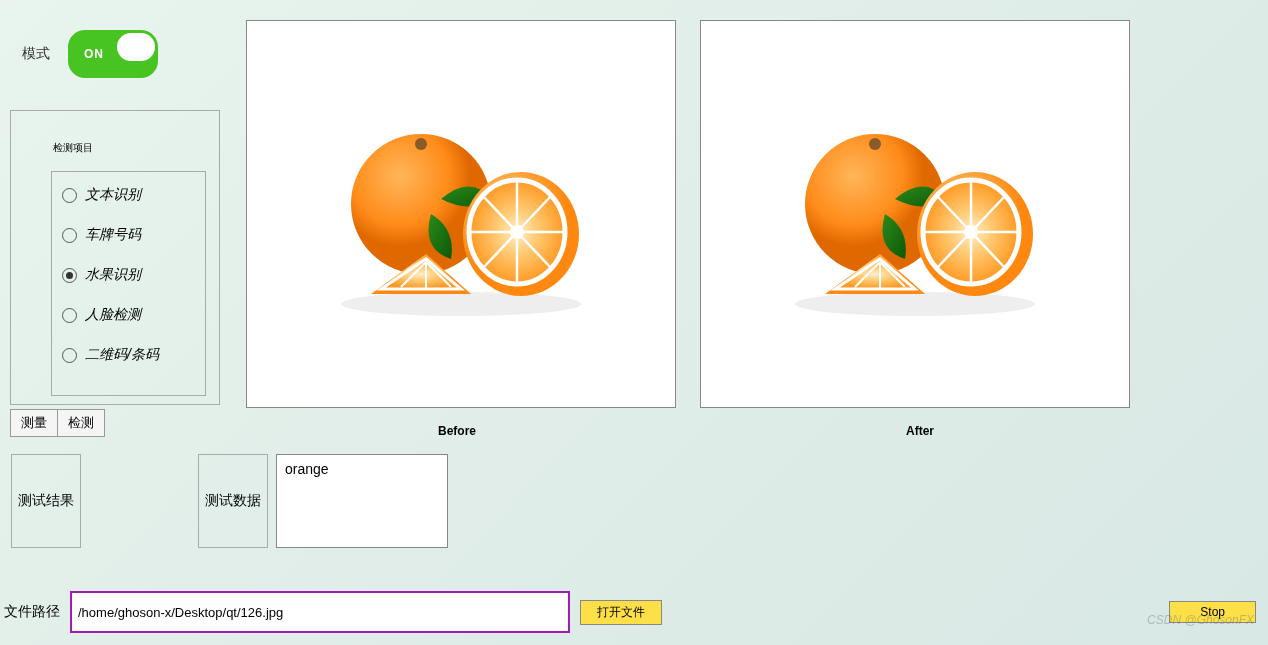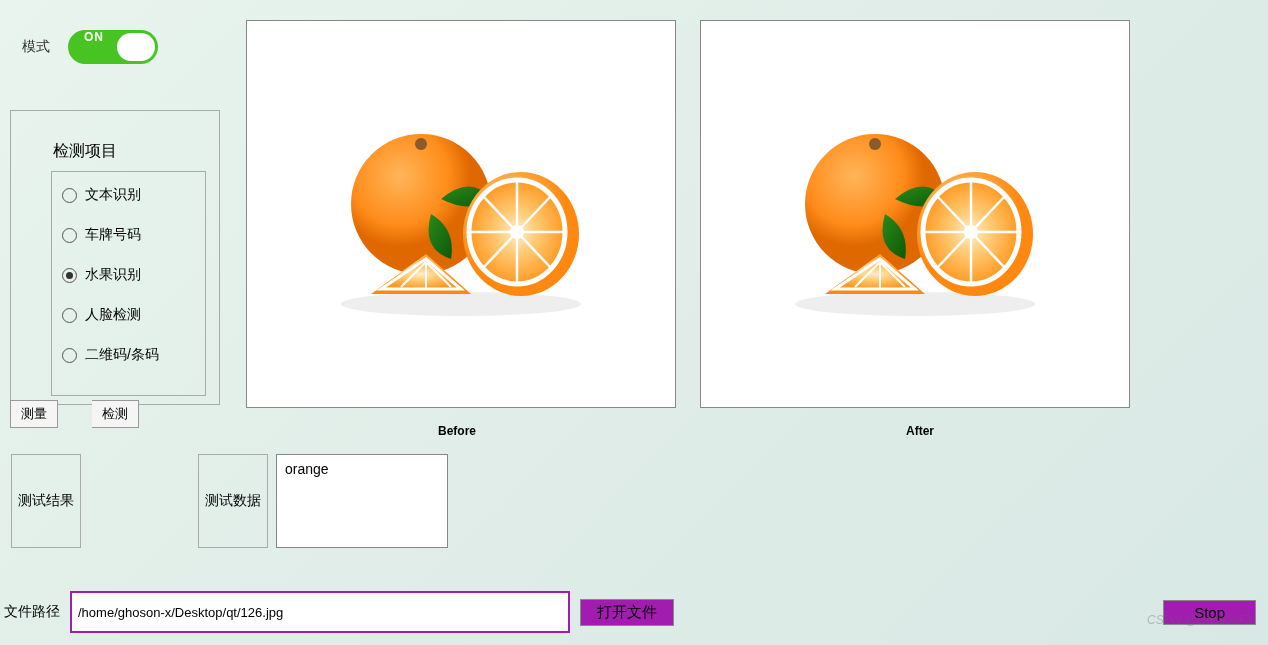--- a/index.html
+++ b/index.html
@@ -10,49 +10,49 @@
       font-family: "Microsoft YaHei", Arial, sans-serif;
       font-size: 14px;
       position: relative;
       overflow: hidden;
     }
 
     
     .mode-row { position: absolute; top: 30px; left: 22px; display: flex; align-items: center; gap: 18px; }
     .mode-label { font-size: 14px; color: #333; }
     .toggle {
-      width: 90px; height: 34px; background: #47c421; border-radius: 17px;
-      position: relative; cursor: pointer; display: flex; 
+      width: 90px; height: 48px; background: #47c421; border-radius: 17px;
+      position: relative; cursor: pointer; display: flex; align-items: center;
     }
     .toggle-text { color: #fff; font-size: 12px; font-weight: bold; margin-left: 16px; letter-spacing: 1px; }
     .toggle-knob {
       position: absolute; right: 3px; top: 3px; width: 38px; height: 28px;
       background: #fff; border-radius: 14px;
     }
 
     
     .panel {
       position: absolute; top: 110px; left: 10px; width: 210px; height: 295px;
       border: 1px solid #aaa; padding: 16px 14px 0 14px;
     }
-    .panel-title { position: absolute; top: 30px; left: 42px; font-size: 16px; }
+    .panel-title { position: absolute; top: 30px; left: 42px; font-size: 10px; }
     .radio-group {
       position: absolute; top: 60px; left: 40px; width: 155px; height: 225px;
-      border: 1px solid #aaa; padding: 14px 10px;
+      border: 1px solid #aaa; padding: 14px 10px; font-style: italic;
     }
     .radio-item { display: flex; align-items: center; gap: 8px; margin-bottom: 22px; font-size: 14px; cursor: pointer; }
     .radio-item:last-child { margin-bottom: 0; }
     .radio {
       width: 15px; height: 15px; border: 1.5px solid #555; border-radius: 50%;
       display: inline-flex; align-items: center; justify-content: center; flex-shrink: 0;
     }
     .radio.checked::after { content: ''; width: 7px; height: 7px; background: #333; border-radius: 50%; }
 
     
-    .tabs { position: absolute; top: 400px; left: 10px; display: flex; gap: 34px; }
+    .tabs { position: absolute; top: 409px; left: 10px; display: flex; }
     .tab {
       padding: 4px 10px; border: 1px solid #999; background: #f5f5f5;
       font-size: 13px; cursor: pointer;
     }
     .tab + .tab { border-left: none; text-align: right; }
 
     
     .viewer {
       position: absolute; width: 430px; height: 388px;
       border: 1px solid #888; background: #fff;
@@ -81,22 +81,22 @@
     }
 
     
     .footer { position: absolute; bottom: 12px; left: 4px; right: 12px; display: flex; align-items: center; gap: 10px; }
     .footer-label { font-size: 14px; }
     .path-input {
       flex: 0 0 500px; height: 42px; border: 2px solid #a21caf; background: #fff;
       padding: 2px 6px; font-size: 13px; font-family: inherit;
     }
     .btn {
-      padding: 3px 16px; border: 1px solid #888; background: #a21caf;
-      font-size: 15px; cursor: pointer; font-family: inherit;
+      padding: 3px 16px; border: 1px solid #888; background: #fde047;
+      font-size: 12px; cursor: pointer; font-family: inherit;
     }
     .btn-stop { margin-left: auto; padding: 3px 30px; }
 
     .watermark {
       position: absolute; bottom: 18px; right: 14px; font-size: 12px;
       color: rgba(100,100,100,0.35); font-style: italic; pointer-events: none;
     }
   </style>
 </head>
 <body>

